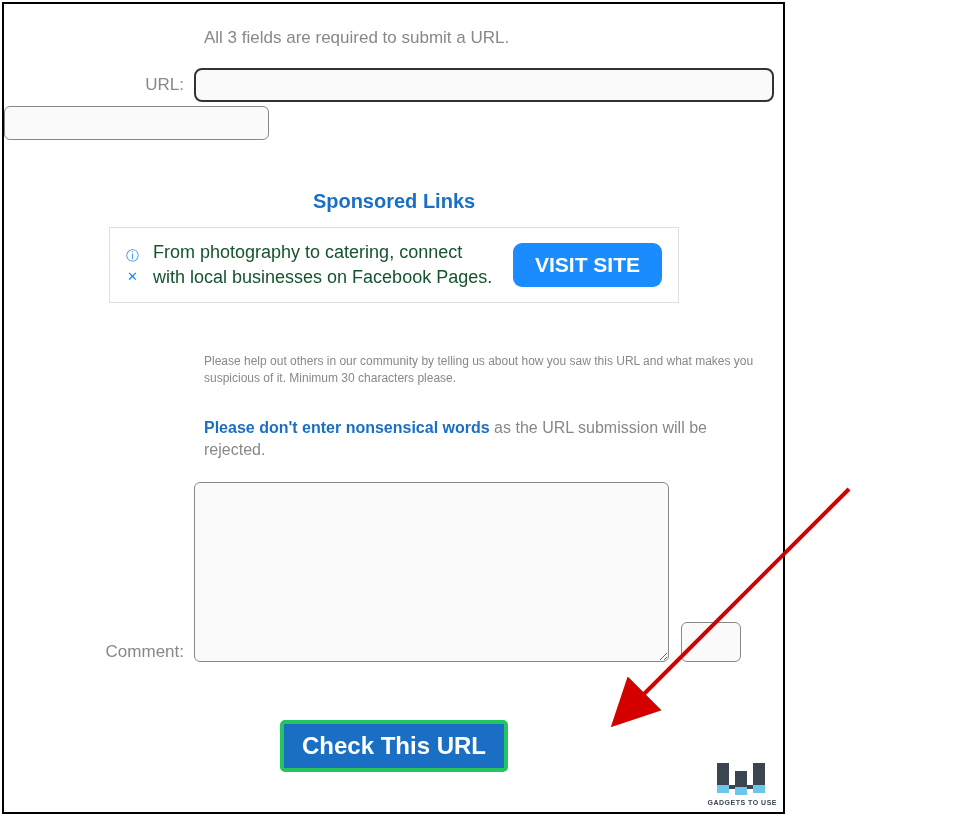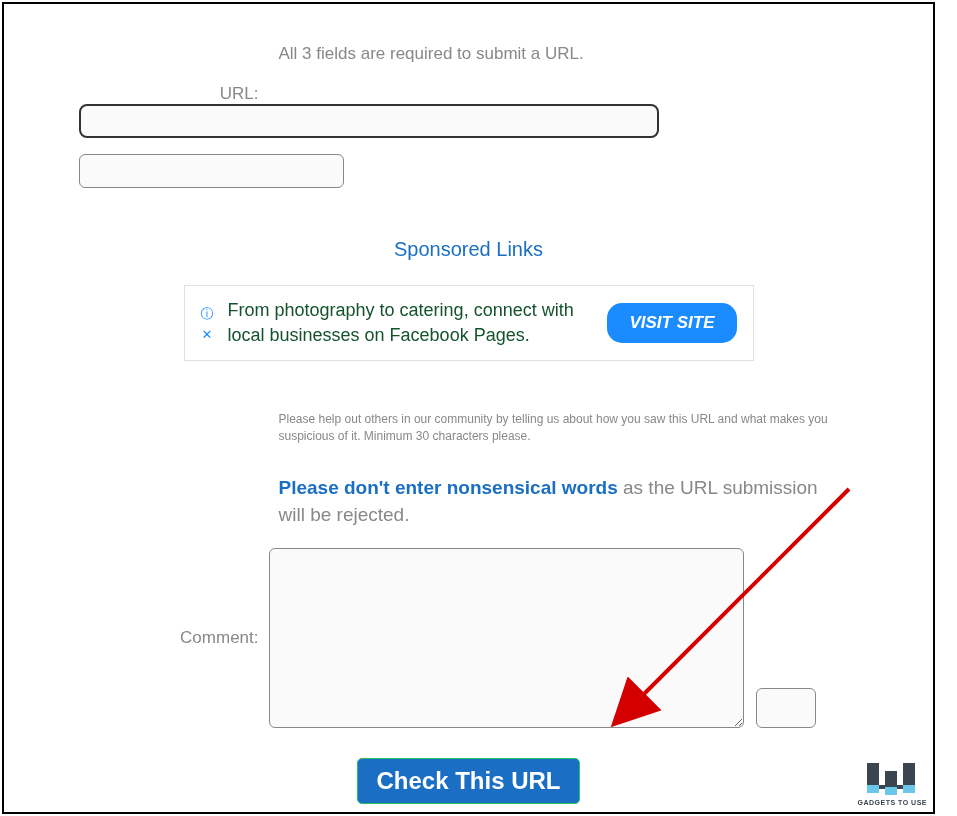--- a/index.html
+++ b/index.html
@@ -9,42 +9,41 @@
     }
     body {
       font-family: Verdana, Arial, sans-serif;
       background: #fff;
       width: 957px;
       height: 816px;
       position: relative;
     }
     .outer-border {
       border: 2px solid #000;
-      width: 933px;
+      width: 783px;
       height: 812px;
       margin: 2px;
-      padding: 40px 0 0 0;
+      padding: 24px 0 0 0;
       position: relative;
       background: #fff;
     }
     .form-container {
       width: 780px;
       margin: 0 auto;
     }
     .instruction-text {
       color: #888;
       font-size: 17px;
       margin-left: 200px;
       margin-bottom: 20px;
     }
     .form-row {
       display: flex;
-      align-items: flex-start;
-      margin-bottom: 16px;
-      flex-direction: column;
+      align-items: center;
+      margin-bottom: 4px;
     }
     .form-label {
       color: #888;
       font-size: 17px;
       text-align: right;
       width: 190px;
       padding-right: 10px;
     }
     .url-input {
       width: 580px;
@@ -64,22 +63,22 @@
       font-size: 15px;
       background: #fafafa;
     }
     .sponsored-section {
       margin-top: 50px;
       text-align: center;
     }
     .sponsored-heading {
       color: #1a6fc4;
       font-size: 20px;
-      font-weight: normal;
-      margin-bottom: 24px;
+      font-weight: bold;
+      margin-bottom: 14px;
     }
     .ad-box {
       width: 570px;
       margin: 0 auto;
       border: 1px solid #e0e0e0;
       padding: 12px 16px;
       display: flex;
       align-items: center;
       gap: 14px;
       position: relative;
@@ -104,50 +103,49 @@
       font-size: 18px;
       text-align: left;
       flex: 1;
       line-height: 1.4;
     }
     .visit-button {
       background: #1a8cff;
       color: #fff;
       border: none;
       padding: 10px 22px;
-      font-size: 17px;
-      font-weight: bold;
-      border-radius: 15px;
+      font-size: 21px;
+      font-weight: bold;
+      border-radius: 9px;
       cursor: pointer;
       white-space: nowrap;
-      font-style: italic;
     }
     .help-text {
       color: #888;
       font-size: 12px;
       margin: 50px 0 0 200px;
       width: 560px;
       line-height: 1.4;
     }
     .warning-text {
       margin: 30px 0 0 200px;
       width: 560px;
-      font-size: 19px;
+      font-size: 16px;
       line-height: 1.4;
     }
     .warning-bold {
       color: #1a6fc4;
       font-weight: bold;
     }
     .warning-rest {
       color: #888;
     }
     .comment-row {
       display: flex;
-      align-items: center;
+      align-items: flex-end;
       margin-top: 20px;
     }
     .comment-textarea {
       width: 475px;
       height: 180px;
       border: 1px solid #888;
       border-radius: 6px;
       padding: 8px;
       font-size: 15px;
       font-family: inherit;
@@ -163,26 +161,27 @@
       align-self: flex-end;
       background: #fafafa;
     }
     .submit-row {
       text-align: center;
       margin-top: 30px;
     }
     .submit-button {
       background: #1a6fc4;
       color: #fff;
-      border: 1px solid #22c55e;
+      border: 4px solid #22c55e;
       padding: 8px 18px;
       font-size: 24px;
       font-weight: bold;
       border-radius: 5px;
       cursor: pointer;
+      margin-top: 28px;
     }
     .arrow-svg {
       position: absolute;
       top: 465px;
       left: 605px;
       pointer-events: none;
     }
     .logo-watermark {
       position: absolute;
       bottom: 6px;

